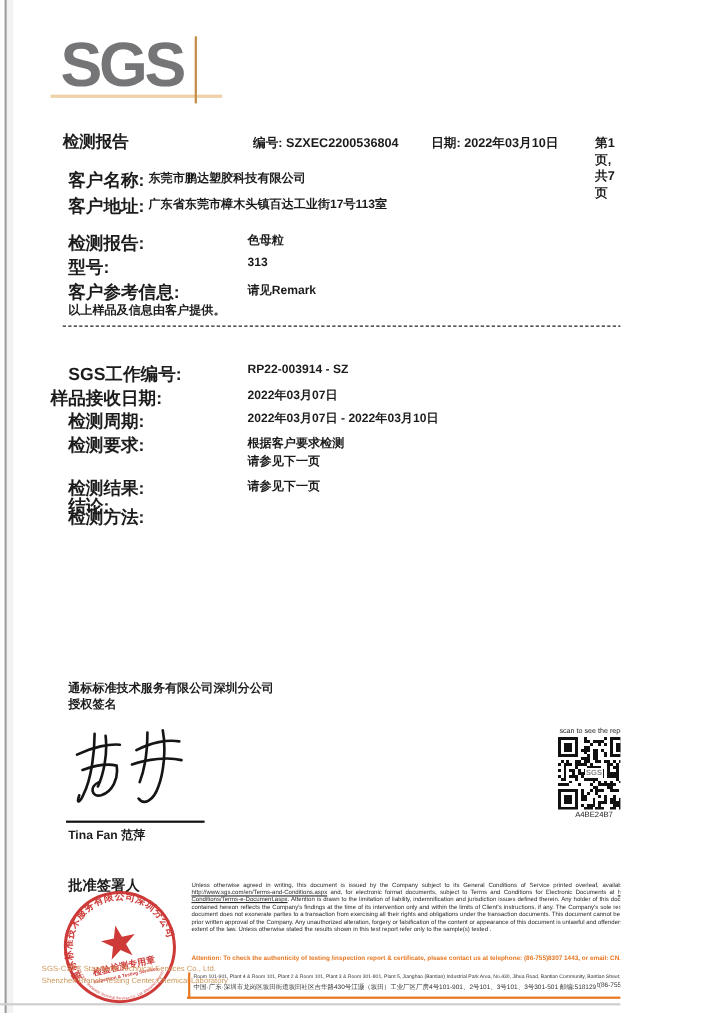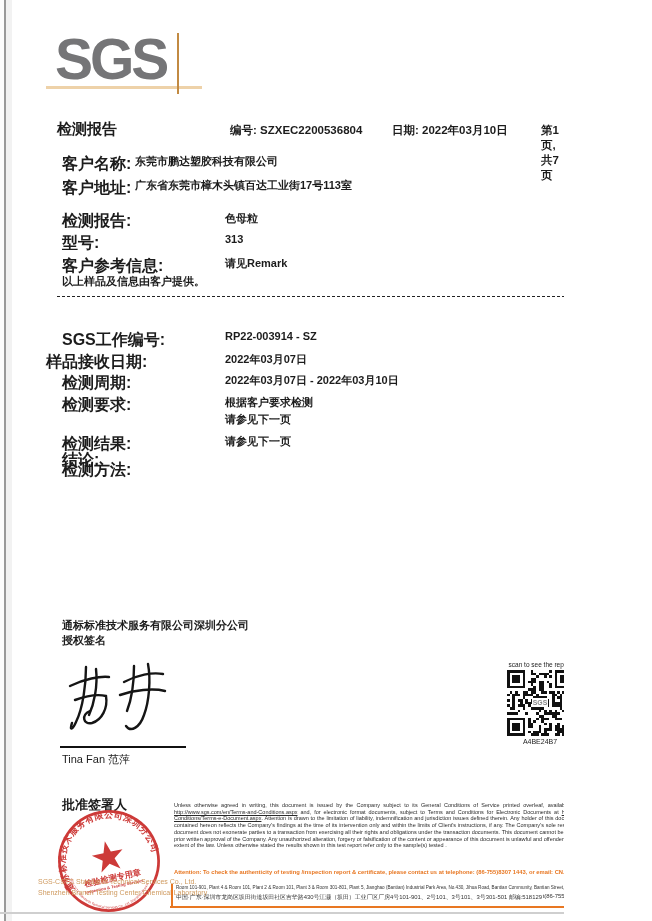--- a/index.html
+++ b/index.html
@@ -30,21 +30,21 @@
   .note { font-size:11px; font-weight:600; }
   .dash-sep { left:57px; top:296px; width:583px; border-top:1.5px dashed #222; }
 
   .concl { left:225px; top:445px; width:422px; font-size:11px; font-weight:600; line-height:17.2px; white-space:normal; }
 
   
   .sig-company { left:62px; top:618px; font-size:11px; font-weight:600; }
   .sig-auth    { left:62px; top:633px; font-size:11px; font-weight:600; }
   .sig-svg { left:62px; top:658px; }
   .sig-line { left:60px; top:746px; width:126px; height:2px; background:#111; }
-  .sig-name { left:62px; top:752px; font-size:11px; font-weight:400; }
+  .sig-name { left:62px; top:752px; font-size:11px; font-weight:700; }
   .sig-title { left:62px; top:796px; font-size:13px; font-weight:600; }
 
   
   .qr-caption { left:495px; top:661px; width:90px; text-align:center; font-size:6.5px; color:#222; }
   .qr-box { left:507px; top:670px; width:66px; height:66px; background:#fff; }
   .qr-code-id { left:495px; top:738px; width:90px; text-align:center; font-size:7px; color:#222; }
 
   
   .stamp { left:54px; top:806px; width:110px; height:110px; transform:rotate(-12deg); opacity:.92; }
 

